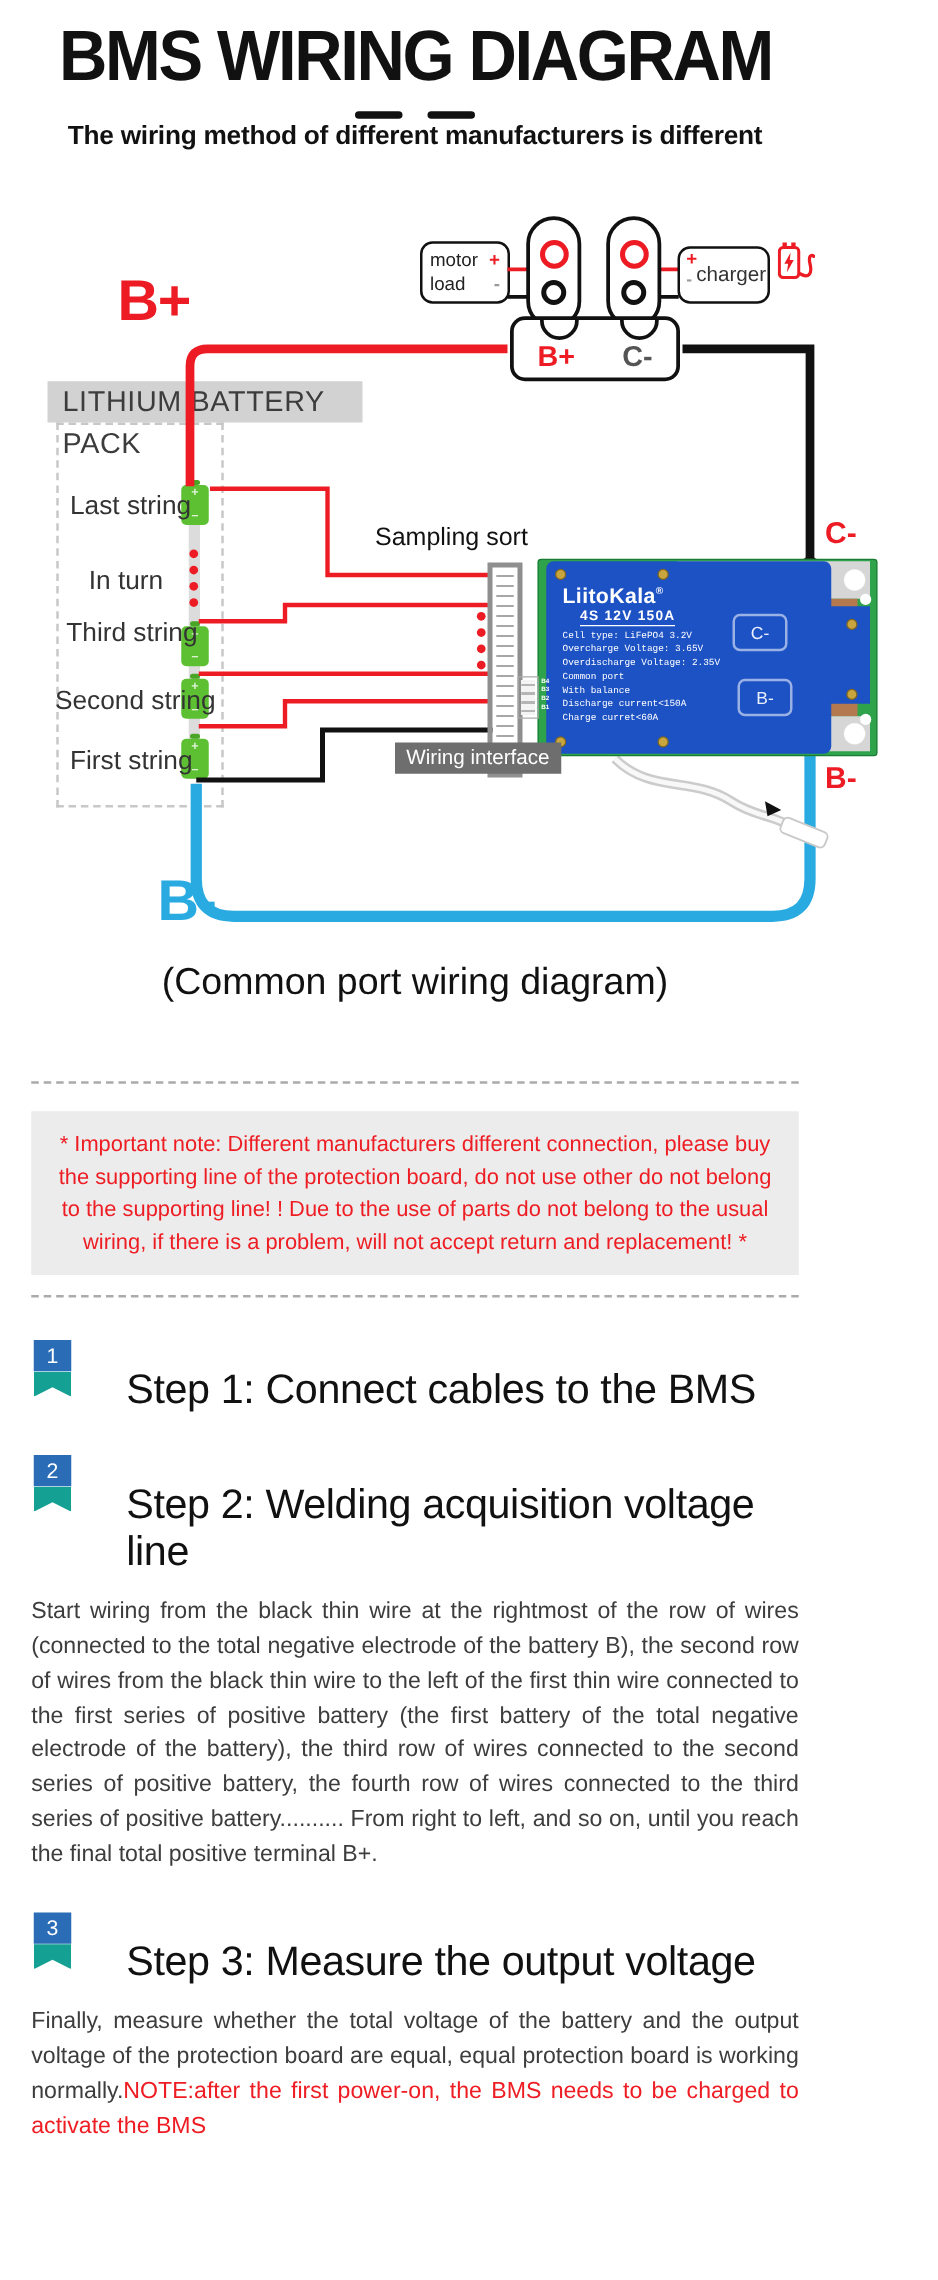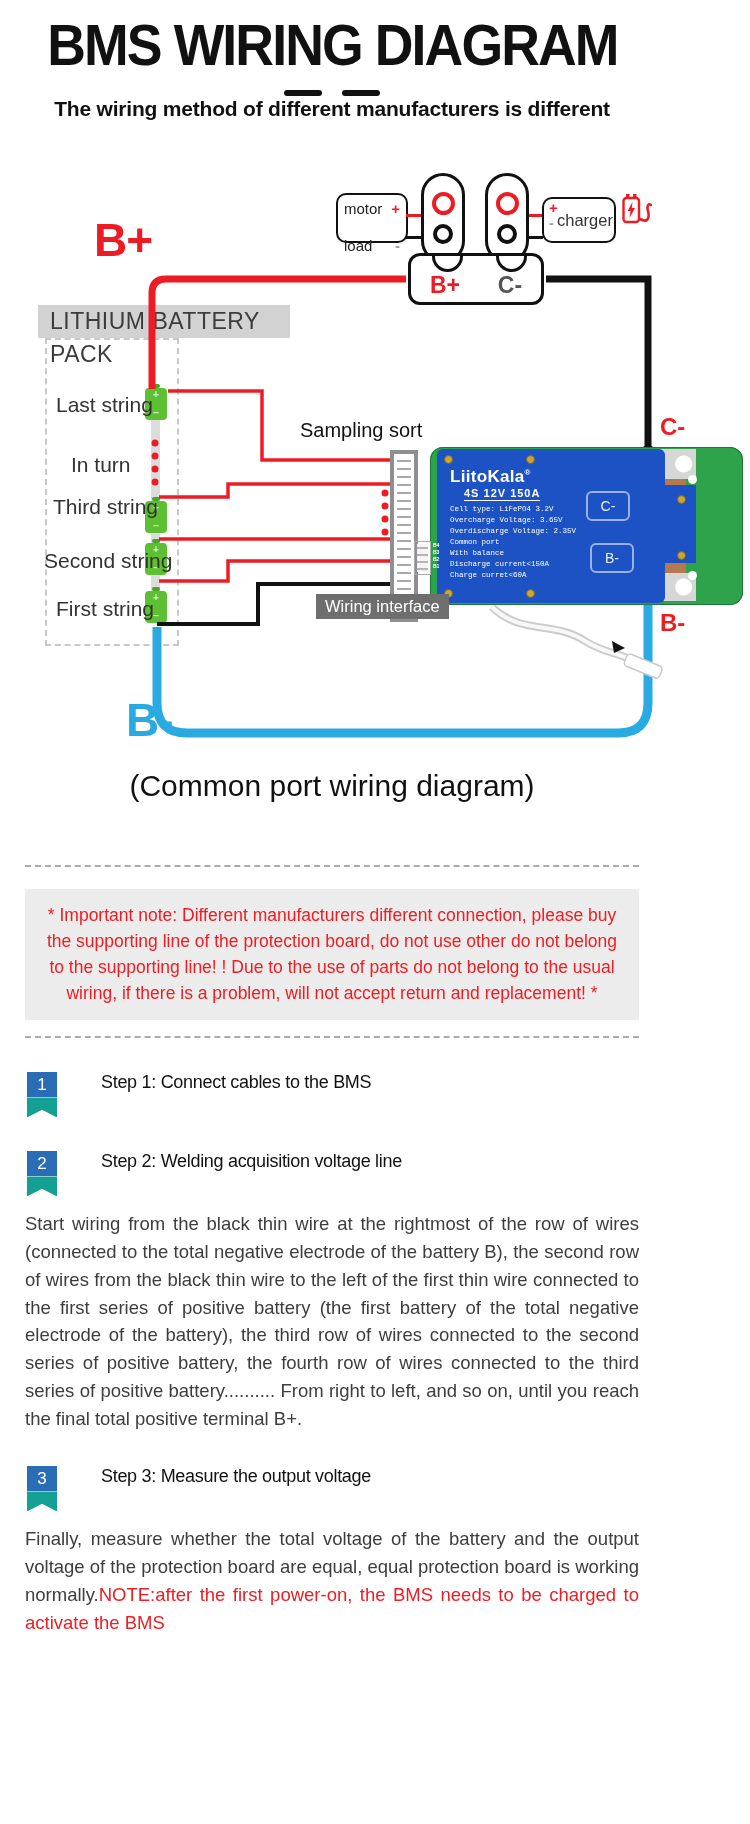--- a/index.html
+++ b/index.html
@@ -18,21 +18,21 @@
   
   .diagram{position:relative;width:750px;height:630px;margin-top:14px;}
   .abs{position:absolute;}
 
   .b-big{font-size:46px;font-weight:700;letter-spacing:-1px;}
   .red{color:#ed1c24;}
   .blue{color:#29abe2;}
 
   .motor-box{left:336px;top:58px;width:72px;height:50px;border:2.5px solid #111;border-radius:10px;
              display:flex;flex-direction:column;justify-content:center;padding:0 6px;box-sizing:border-box;background:#fff;}
-  .motor-row{display:flex;justify-content:space-between;font-size:15px;color:#222;line-height:19px;margin-top:18px;}
+  .motor-row{display:flex;justify-content:space-between;font-size:15px;color:#222;line-height:19px;}
   .sign-plus{color:#ed1c24;font-weight:700;}
   .sign-minus{color:#9a9a9a;font-weight:700;}
 
   .capsule{top:38px;width:44px;height:90px;border:3.5px solid #111;border-radius:24px;background:#fff;
            display:flex;flex-direction:column;align-items:center;justify-content:center;gap:9px;box-sizing:border-box;}
   .ring-red{width:15px;height:15px;border:4.5px solid #ed1c24;border-radius:50%;}
   .ring-black{width:12px;height:12px;border:4.5px solid #111;border-radius:50%;}
 
   .link{position:absolute;height:3px;}
   .link.r{background:#ed1c24;}
@@ -60,22 +60,22 @@
         font-size:10px;font-weight:700;color:rgba(255,255,255,.8);line-height:10px;padding:2px 0;box-sizing:border-box;}
   .cell::before{content:"";position:absolute;top:-4px;left:7px;width:8px;height:4px;background:#49a525;border-radius:2px;}
 
   .s-label{font-size:21px;color:#333;}
   .sampling-label{left:300px;top:284px;font-size:20px;color:#111;}
 
   .connector{left:390px;top:315px;width:28px;height:172px;background:#fff;border:4px solid #8f8f8f;box-sizing:border-box;
              background-image:repeating-linear-gradient(to bottom,transparent 0 6px,#a7a7a7 6px 8px);
              background-clip:content-box;padding:2px 3px;}
 
-  .board{left:430px;top:312px;width:272px;height:158px;background:#2fa34c;border-radius:13px;
-         box-shadow:0 0 0 1px #1d7a36 inset;padding-left:41px;}
+  .board{left:430px;top:312px;width:272px;height:158px;background:#2fa34c;border-radius:3px;
+         box-shadow:0 0 0 1px #1d7a36 inset;}
   .board .silver{position:absolute;background:#d6d6d6;
        background-image:radial-gradient(circle 9px at 8% 50%,#fff 8px,transparent 9px),
                         radial-gradient(circle 9px at 29% 50%,#fff 8px,transparent 9px),
                         radial-gradient(circle 9px at 50% 50%,#fff 8px,transparent 9px),
                         radial-gradient(circle 9px at 71% 50%,#fff 8px,transparent 9px),
                         radial-gradient(circle 9px at 92% 50%,#fff 8px,transparent 9px);}
   .board .copper{position:absolute;background:#b5794f;}
   .blue-panel{position:absolute;left:7px;top:2px;width:228px;height:154px;background:#1d52c4;border-radius:6px;}
   .blue-ext{position:absolute;left:232px;top:38px;width:34px;height:78px;background:#1d52c4;}
   .screw{position:absolute;width:9px;height:9px;border-radius:50%;background:#c9a53e;border:1.5px solid #7d6420;box-sizing:border-box;}
@@ -101,21 +101,21 @@
   .div2{margin-top:16px;}
   .note{margin:22px 25px 0;background:#ececec;color:#ee1d23;font-size:17.5px;line-height:1.48;
         text-align:center;padding:14px 18px;}
 
   .steps{padding:0 25px;}
   .step{margin-top:34px;}
   .step-head{display:flex;align-items:flex-start;}
   .badge{width:30px;flex:0 0 30px;margin-left:2px;}
   .badge .b-top{background:#2a6cb6;color:#fff;font-size:17px;height:25px;display:flex;align-items:center;justify-content:center;}
   .badge .b-bot{background:#14a093;height:20px;clip-path:polygon(0 0,100% 0,100% 100%,50% 62%,0 100%);}
-  .step-title{font-size:18px;font-weight:500;margin-left:44px;margin-top:0;letter-spacing:-.3px;}
+  .step-title{font-size:33px;font-weight:500;margin-left:44px;margin-top:20px;letter-spacing:-.3px;}
   .step-body{margin-top:14px;font-size:18.5px;line-height:1.5;color:#3d3d3d;text-align:justify;}
   .step-note{color:#ee1d23;}
 </style>
 </head>
 <body>
 
 <div class="page">
 
   <header>
     <h1 class="title">BMS WIRING DIAGRAM</h1>

